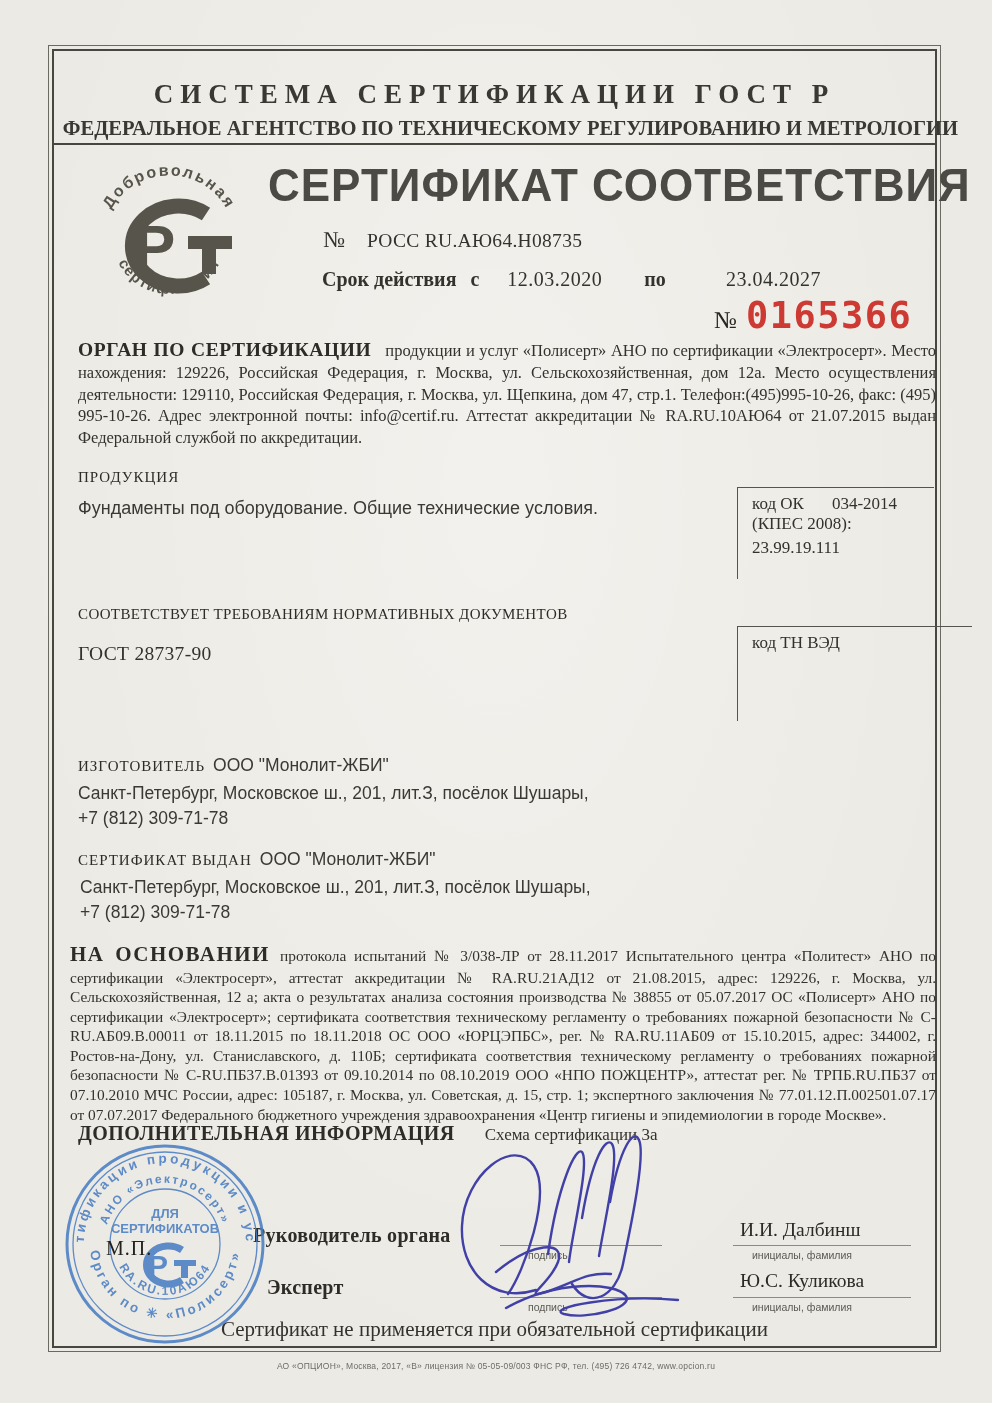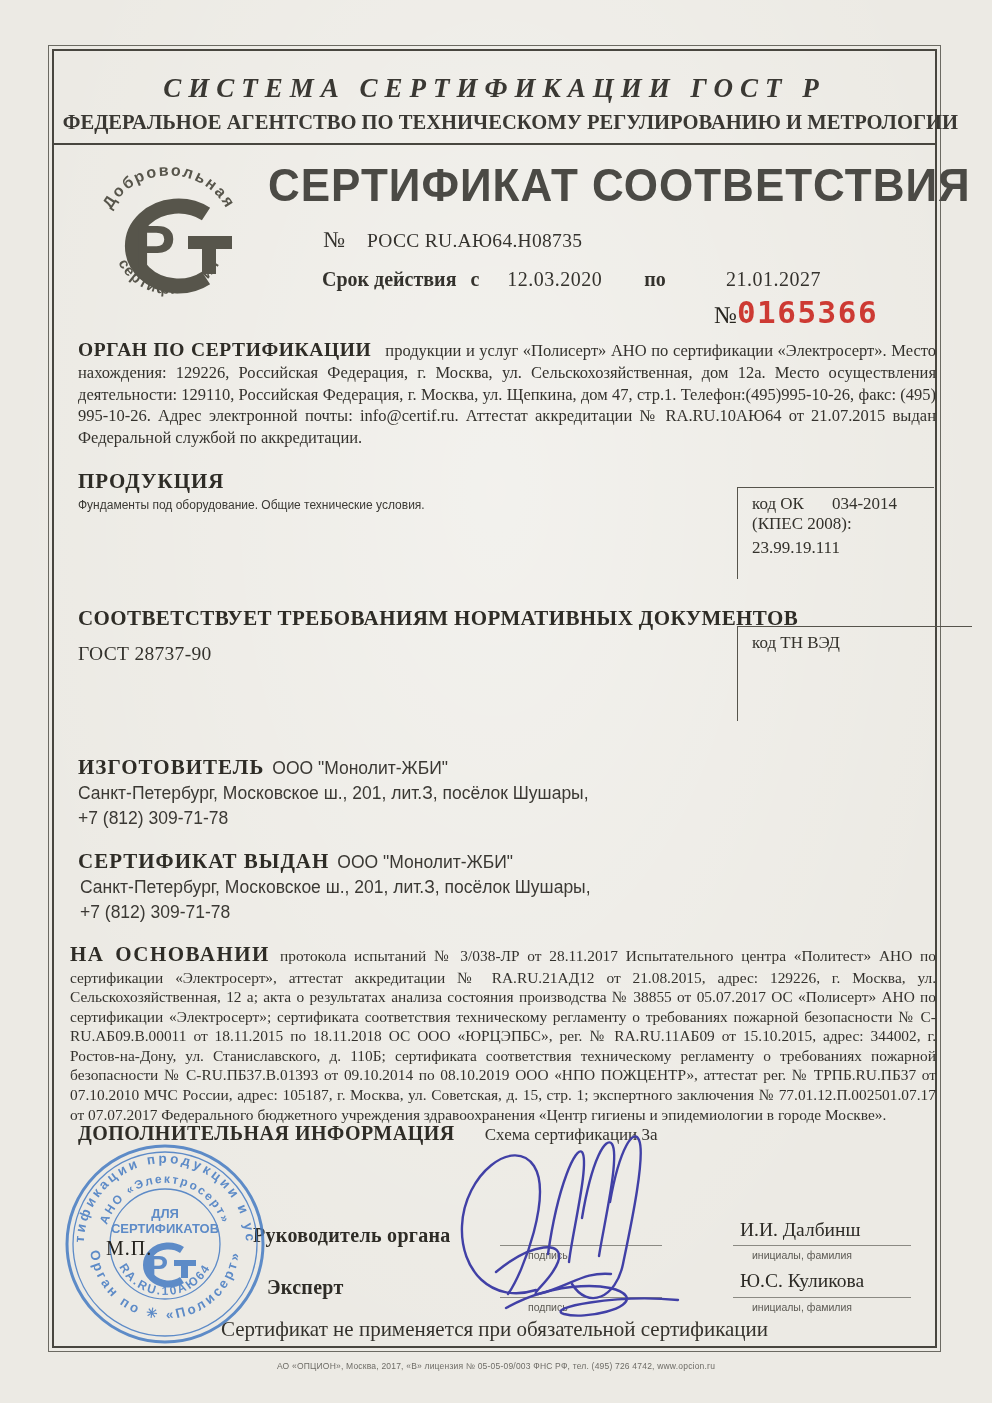--- a/index.html
+++ b/index.html
@@ -22,22 +22,22 @@
   .frame::before {
     content:""; position:absolute; inset:3px; border:2px solid #48463f;
   }
 
   
   .hdr {
     position:absolute; left:54px; top:50px; width:881px; height:95px;
     border-bottom:2px solid #48463f; text-align:center;
   }
   .hdr-l1 {
-    margin-top:23px; font-size:27px; font-weight:bold; letter-spacing:7px;
-    color:#3a3833; white-space:nowrap;font-style:italic;
+    margin-top:29px; font-size:27px; font-weight:bold; letter-spacing:7px;
+    color:#3a3833; white-space:nowrap;
   }
   .hdr-l2 {
     margin-top:6px; font-size:21px; font-weight:bold; letter-spacing:0px;
     color:#3a3833; transform:scaleX(.98); white-space:nowrap;
   }
 
   .abs { position:absolute; }
 
   
   .title {
@@ -53,32 +53,32 @@
   .validity { left:322px; top:268px; font-size:20px; white-space:nowrap; }
   .validity b { font-weight:bold; }
   .v-from-lbl { margin-left:14px; }
   .v-from { margin-left:28px; letter-spacing:.5px; }
   .v-to-lbl { margin-left:42px; }
   .v-to { margin-left:60px; letter-spacing:.5px; }
 
   .blank-no { left:714px; top:294px; white-space:nowrap; }
   .blank-no .sign { font-size:24px; color:#27251f; }
   .blank-no .digits {
-    font-family:"DejaVu Sans Mono", monospace; font-size:31px; font-weight:600;
-    letter-spacing:1.5px; color:#cd3a33; margin-left:0;
+    font-family:"DejaVu Sans Mono", monospace; font-size:37px; font-weight:600;
+    letter-spacing:1.5px; color:#cd3a33; margin-left:9px;
   }
 
   
   .para { text-align:justify; }
   .para-h { font-weight:bold; font-size:19.5px; letter-spacing:.6px; color:#2e2c26; margin-right:14px; }
   .body-par { left:78px; top:337px; width:858px; font-size:16.5px; line-height:1.3; }
 
-  .sec-h { font-weight:bold; font-size:21px; letter-spacing:1px; color:#2e2c26; white-space:nowrap; }
+  .sec-h { font-weight:normal; font-size:15px; letter-spacing:1px; color:#2e2c26; white-space:nowrap; }
   .prod-h { left:78px; top:469px; }
-  .prod-txt { left:78px; top:498px; font-family:"Liberation Sans", sans-serif; font-size:12px; color:#3b3934; }
+  .prod-txt { left:78px; top:498px; font-family:"Liberation Sans", sans-serif; font-size:18px; color:#3b3934; }
 
   .codebox {
     border-top:1.5px solid #56544c; border-left:1.5px solid #56544c;
     padding:6px 0 0 14px; font-size:17px; color:#33312b;
   }
   .box-ok { left:737px; top:487px; width:197px; height:92px; }
   .box-ok .v1 { margin-left:28px; }
   .box-tnved { left:737px; top:626px; width:235px; height:95px; }
 
   .comp-h { left:78px; top:606px; letter-spacing:.4px; }
@@ -165,21 +165,21 @@
     </g>
   </svg>
 
   <div class="abs title">СЕРТИФИКАТ СООТВЕТСТВИЯ</div>
 
   <div class="abs no-row">
     <span class="no-sign">№</span><span class="no-val">РОСС RU.АЮ64.Н08735</span>
   </div>
 
   <div class="abs validity">
-    <b>Срок действия</b><b class="v-from-lbl">с</b><span class="v-from">12.03.2020</span><b class="v-to-lbl">по</b><span class="v-to">21.01.2027</span>
+    <b>Срок действия</b><b class="v-from-lbl">с</b><span class="v-from">12.03.2020</span><b class="v-to-lbl">по</b><span class="v-to">23.04.2027</span>
   </div>
 
   <div class="abs blank-no">
     <span class="sign">№</span><span class="digits">0165366</span>
   </div>
 
   <div class="abs para body-par">
     <span class="para-h">ОРГАН ПО СЕРТИФИКАЦИИ</span><span>продукции и услуг «Полисерт» АНО по сертификации «Электросерт». Место нахождения: 129226, Российская Федерация, г. Москва, ул. Сельскохозяйственная, дом 12а. Место осуществления деятельности: 129110, Российская Федерация, г. Москва, ул. Щепкина, дом 47, стр.1. Телефон:(495)995-10-26, факс: (495) 995-10-26. Адрес электронной почты: info@certif.ru. Аттестат аккредитации № RA.RU.10АЮ64 от 21.07.2015 выдан Федеральной службой по аккредитации.</span>
   </div>
 

